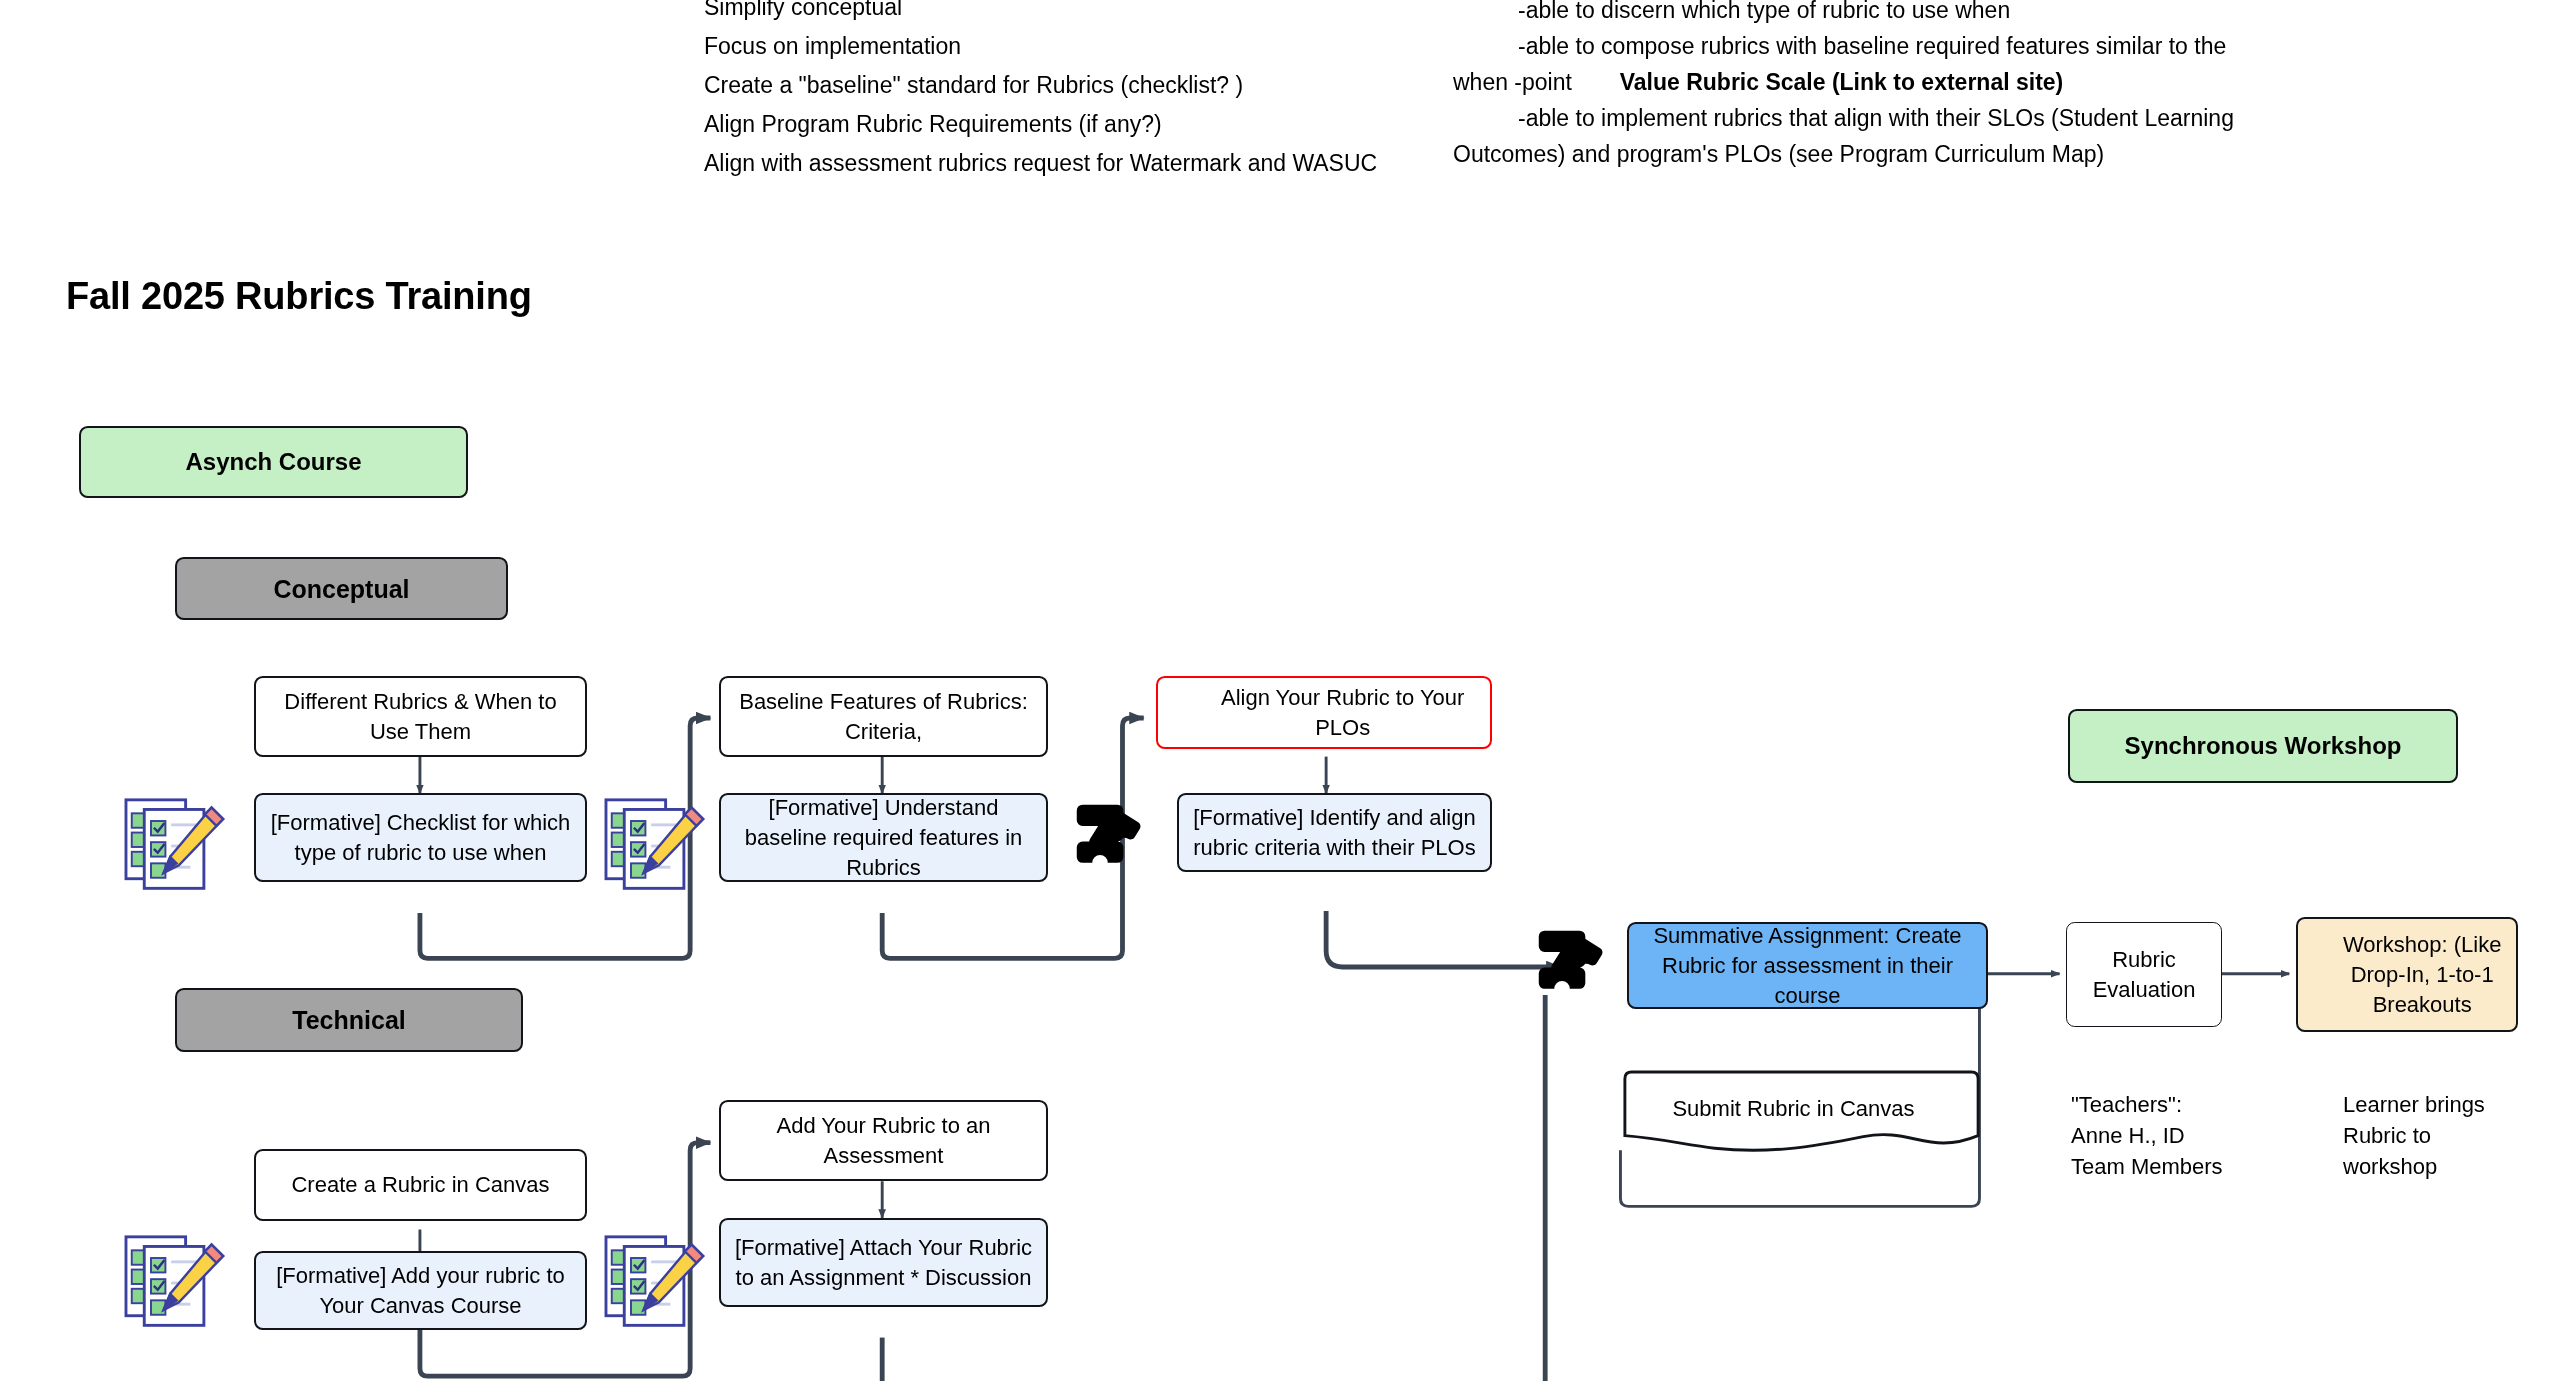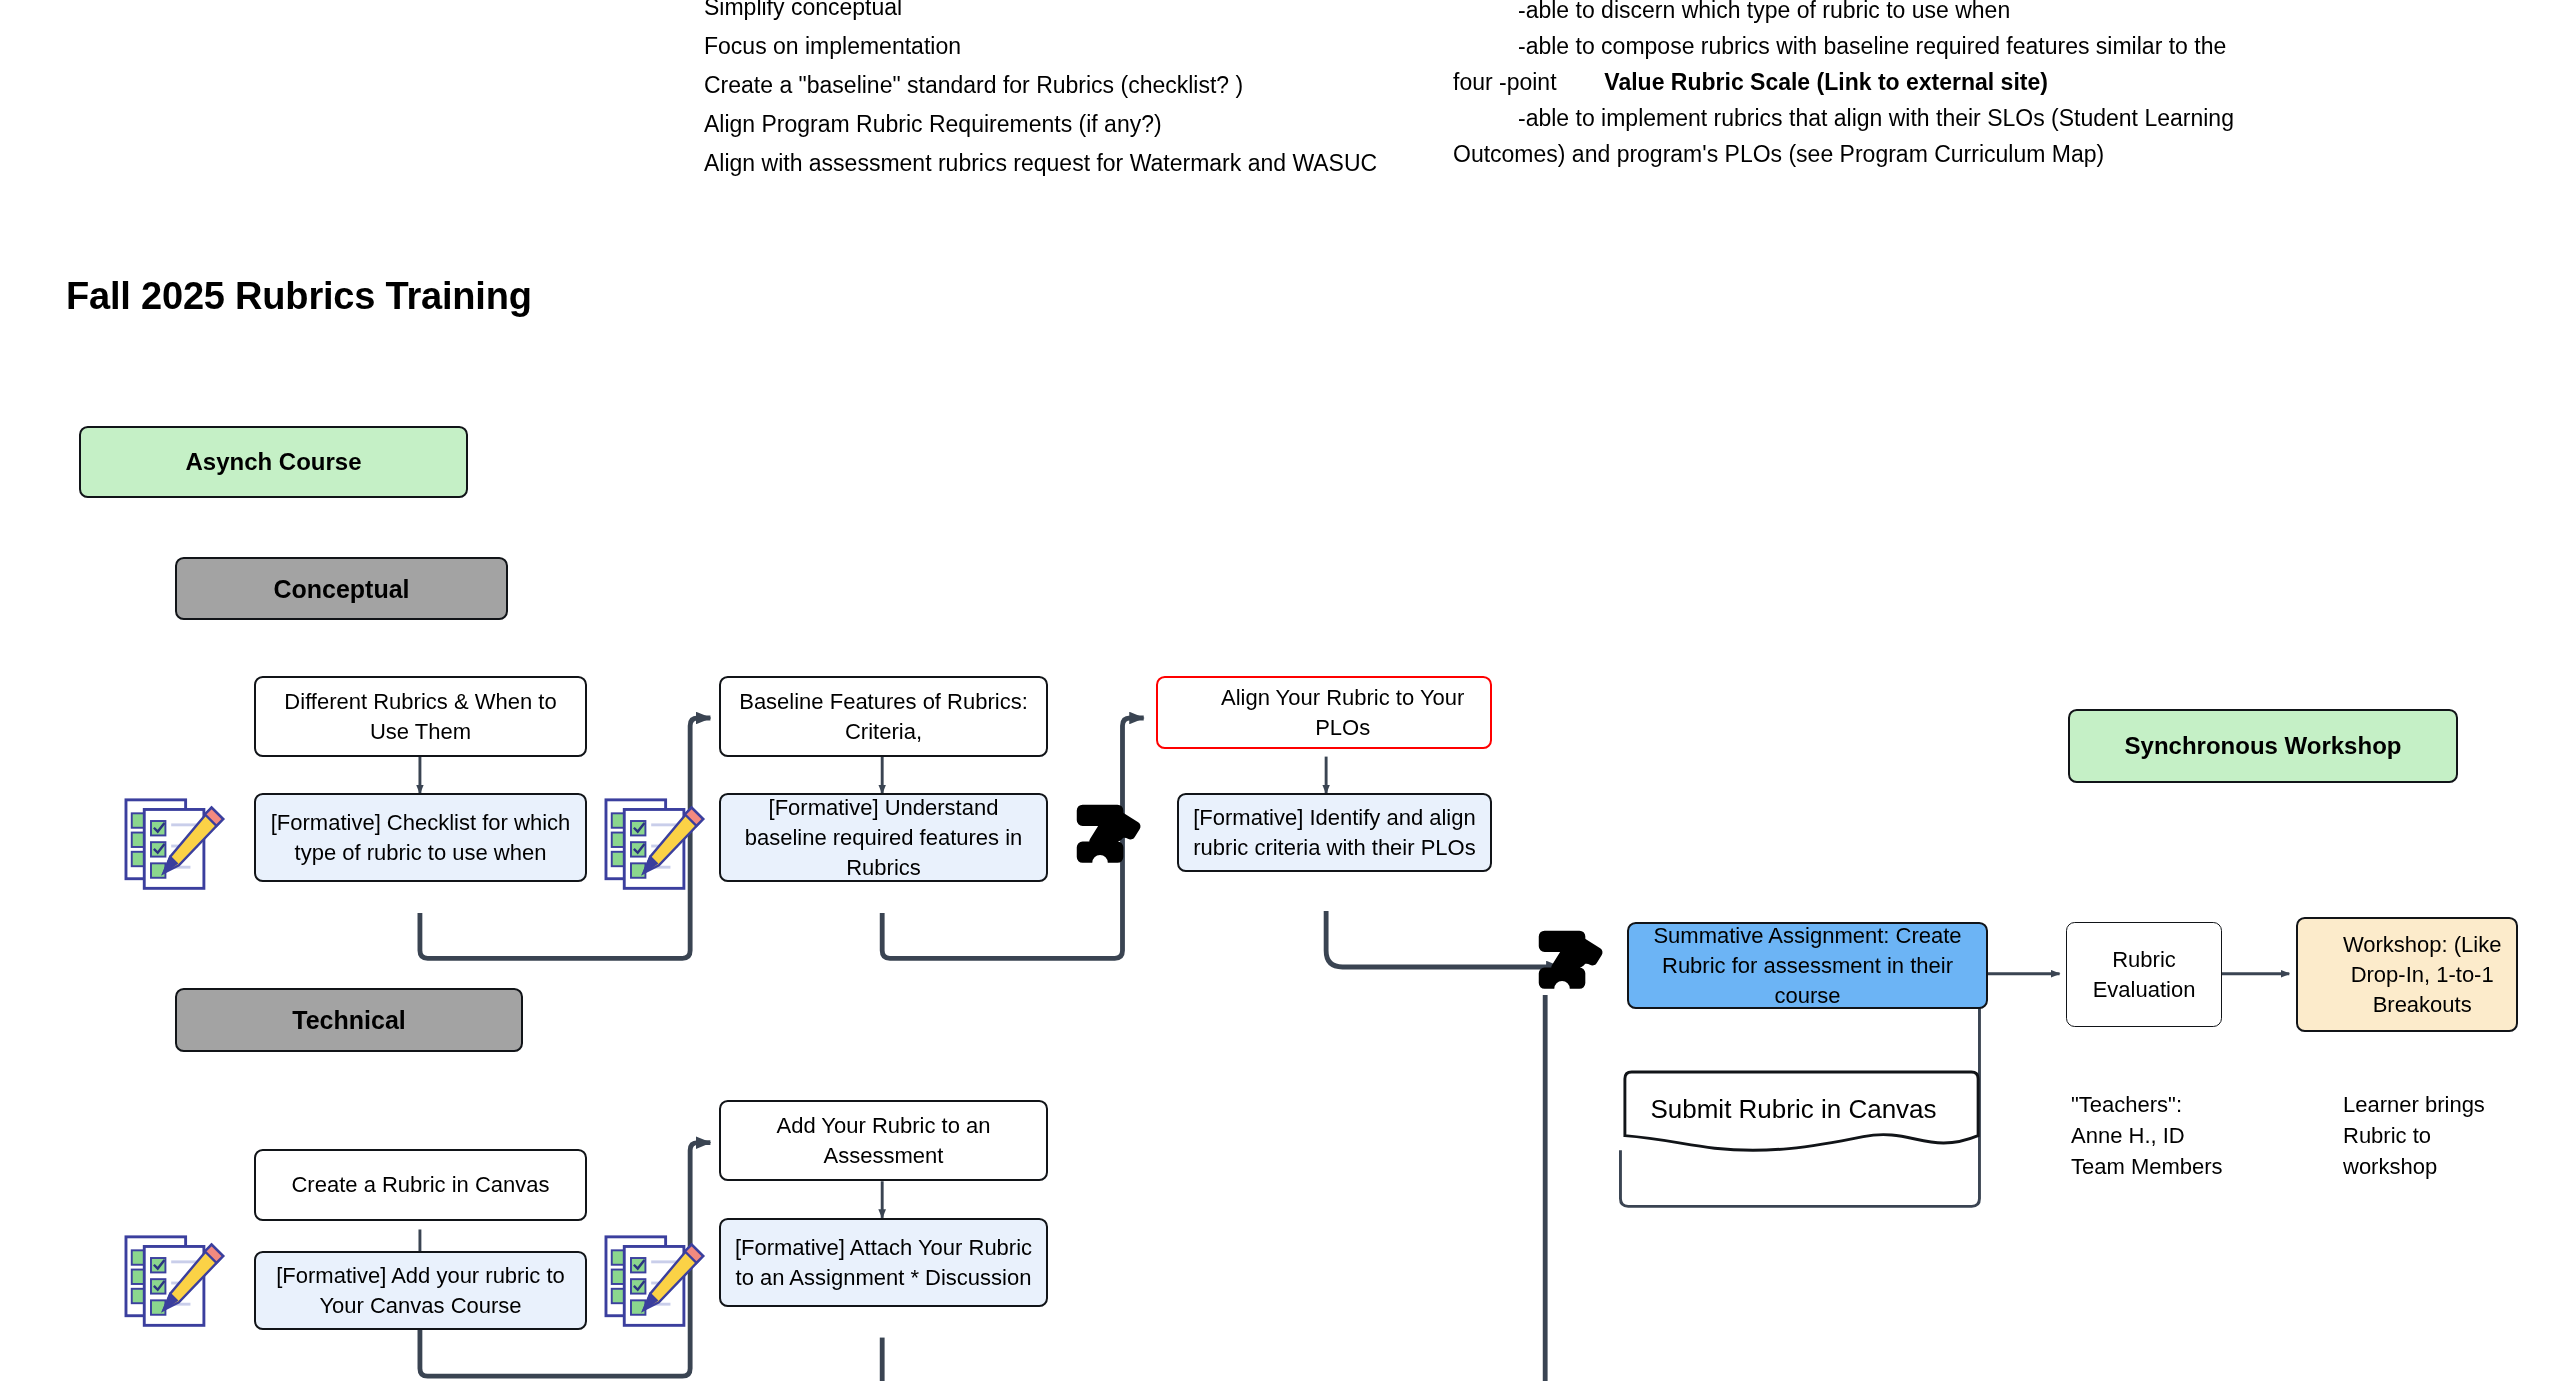--- a/index.html
+++ b/index.html
@@ -93,21 +93,21 @@
 
   
   .doc-shape{
     position:absolute;
   }
   .doc-shape .doc-label{
     position:absolute;
     left:0;right:16px;
     top:25px;
     text-align:center;
-    font-size:26px;
+    font-size:22px;
     line-height:30px;
     color:#000;
   }
 
   
   .caption{
     font-size:22px;
     line-height:31px;
     color:#000;
     white-space:pre-line;
@@ -126,21 +126,21 @@
     <div class="note-line">Focus on implementation</div>
     <div class="note-line">Create a "baseline" standard for Rubrics (checklist? )</div>
     <div class="note-line">Align Program Rubric Requirements (if any?)</div>
     <div class="note-line">Align with assessment rubrics request for Watermark and WASUC</div>
   </div>
 
   <div class="abs note-col-right" style="left:1491px; top:-7.7px; width:869px;">
     <div><span class="indent"></span><span>-able to discern which type of rubric to use when</span></div>
     <div><span class="indent"></span><span>-able to compose rubrics with baseline required features similar to the</span></div>
     <div style="margin-left:-38px;">
-      <span>four -point</span>
+      <span>when -point</span>
       <span style="display:inline-block;width:35px;"></span>
       <span class="bold-link">Value Rubric Scale (Link to external site)</span>
     </div>
     <div><span class="indent"></span><span>-able to implement rubrics that align with their SLOs (Student Learning</span></div>
     <div style="margin-left:-38px;"><span>Outcomes) and program's PLOs (see Program Curriculum Map)</span></div>
   </div>
 
   <div class="abs page-title" style="left:66px; top:275px;">Fall 2025 Rubrics Training</div>
 
   <svg class="layer" viewBox="0 0 2669 1431">

